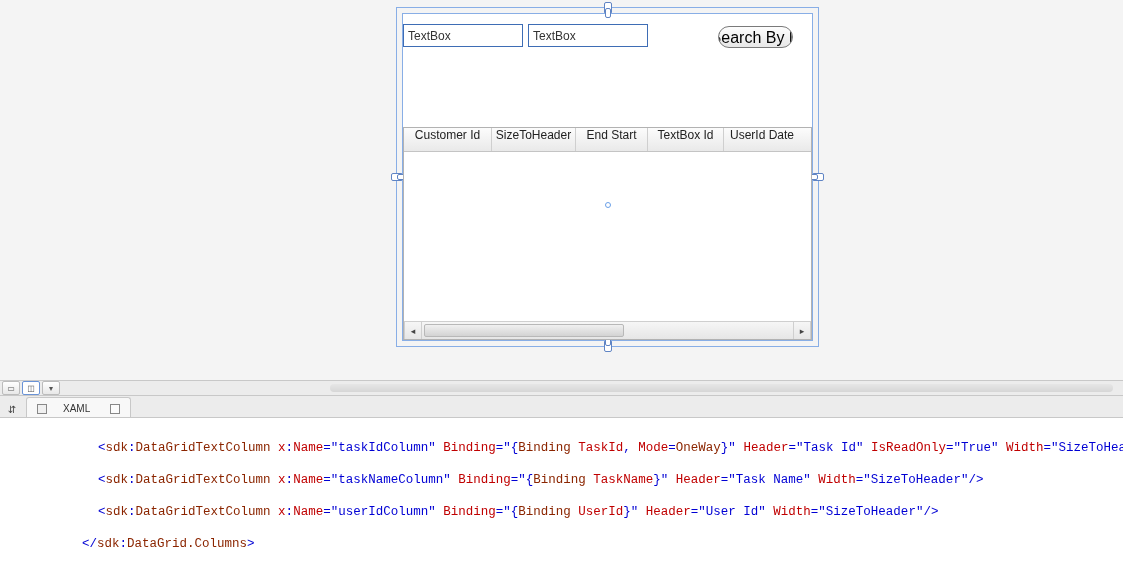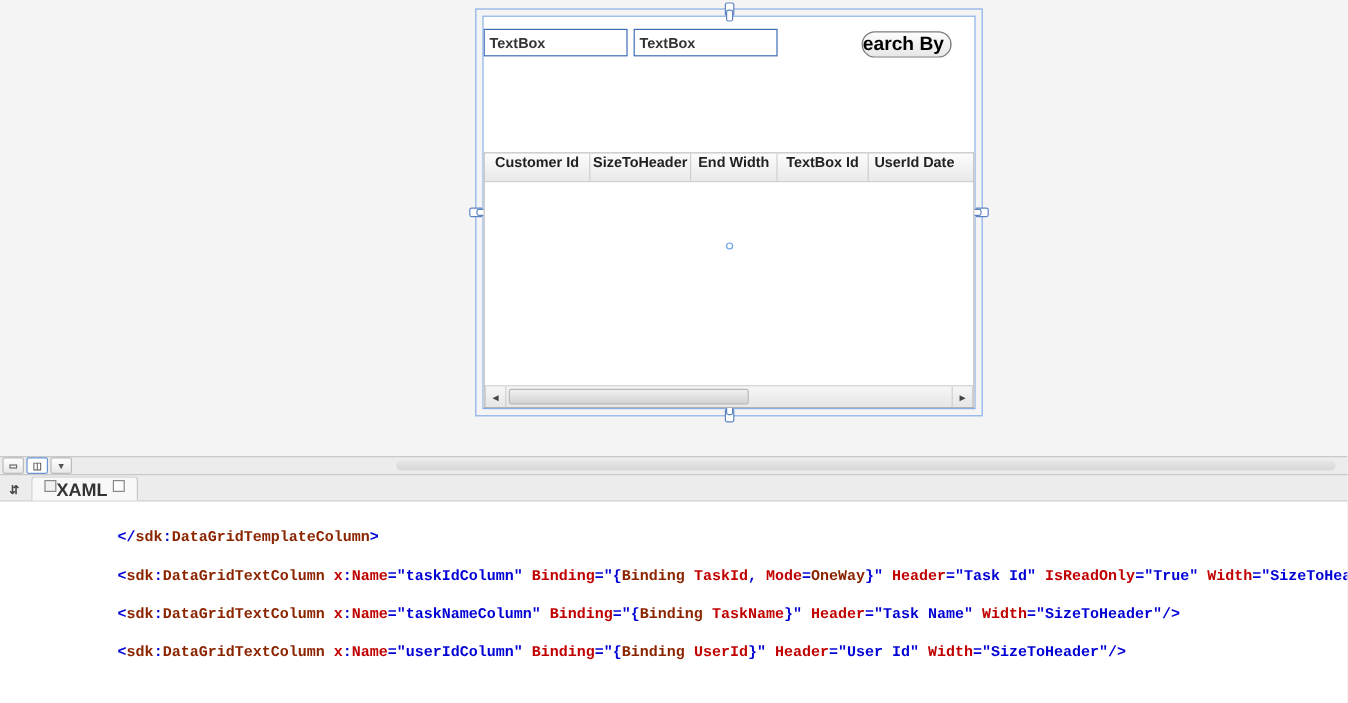--- a/index.html
+++ b/index.html
@@ -1,17 +1,17 @@
 <!DOCTYPE html>
 <html><head>
 <meta charset="utf-8">
 <style>
   * { box-sizing: border-box; }
   html, body { margin: 0; padding: 0; width: 1123px; height: 586px; font-family: "Segoe UI", Tahoma, sans-serif; font-size: 12px; background: #f1f1f1; overflow: hidden; }
-  .root { width: 1123px; height: 586px; display: flex; flex-direction: column; font-weight: bold; }
+  .root { width: 1123px; height: 586px; display: flex; flex-direction: column; }
 
   
   .design-area { position: relative; height: 380px; background: #f4f4f4; }
   .outer-sel {
     position: absolute; left: 396px; top: 7px; width: 423px; height: 340px;
     border: 1px solid #88aee6;
   }
   .handle-o { position: absolute; width: 8px; height: 12px; background: #fff; border: 1px solid #5f84c4; border-radius: 2px; }
   .handle-o.top    { left: 50%; top: -6px; transform: translateX(-50%); }
   .handle-o.bottom { left: 50%; bottom: -6px; transform: translateX(-50%); }
@@ -51,21 +51,21 @@
   .sb-thumb { position:absolute; left:2px; top:2px; bottom:2px; width: 200px; background: linear-gradient(#f0f0f0,#d3d3d3); border:1px solid #b8b8b8; border-radius:2px; }
 
   
   .splitter { height: 16px; background: #ececec; border-top: 1px solid #c8c8c8; border-bottom: 1px solid #c8c8c8; display:flex; align-items:center; position:relative; }
   .mini-btn { width: 18px; height: 14px; border: 1px solid #bcbcbc; margin-left: 2px; background: linear-gradient(#fff,#e8e8e8); display:flex; align-items:center; justify-content:center; font-size:8px; color:#555; border-radius:2px; }
   .mini-btn.active { border-color:#6a93d6; background:#fff; }
   .long-scroll { position:absolute; left:330px; right:10px; top:3px; bottom:3px; background:linear-gradient(#e6e6e6,#d6d6d6); border-radius:4px; }
 
   .tab-strip { height: 22px; display: flex; align-items: flex-end; padding-left: 4px; background:#ececec; border-bottom:1px solid #c8c8c8; }
   .swap { width:16px; height:16px; display:flex; align-items:center; justify-content:center; font-size:10px; color:#444; margin-right:6px; }
-  .tab { height: 20px; padding: 2px 10px 0 10px; border: 1px solid #c8c8c8; border-bottom: none; background:#f8f8f8; border-radius: 3px 3px 0 0; display:flex; gap:0; font-size:15px; color:#333; }
+  .tab { height: 20px; padding: 2px 10px 0 10px; border: 1px solid #c8c8c8; border-bottom: none; background:#f8f8f8; border-radius: 3px 3px 0 0; display:flex; align-items:center; gap:16px; font-size:10px; color:#333; }
   .tab .sq { width:10px; height:10px; border:1px solid #888; background:#f0f0f0; }
   .tab .sq2 { width:10px; height:10px; border:1px solid #888; background:#fcfcfc; margin-left:4px; }
 
   
   .editor { flex:1; background:#fff; overflow:hidden; font-family:Consolas,"Courier New",monospace; font-size:12.5px; line-height:16px; padding: 6px 10px 6px 6px; white-space: pre; color:#222; position:relative; }
   .bl  { color:#0000d4; }
   .rd  { color:#c00000; }
   .br  { color:#8b2500; }
   .i4 { padding-left: 76px; display:block; }
   .i5 { padding-left: 92px; display:block; }
@@ -100,21 +100,21 @@
 
         <div class="grid">
           <div class="grid-header">
             <div class="grid-col" style="width:88px">
                 <span>Customer Id</span>
               </div>
             <div class="grid-col" style="width:84px">
                 <span>SizeToHeader</span>
               </div>
             <div class="grid-col" style="width:72px">
-                <span>End Width</span>
+                <span>End Start</span>
               </div>
             <div class="grid-col" style="width:76px">
                 <span>TextBox Id</span>
               </div>
             <div class="grid-col" style="width:76px;border-right:none">
                 <span>UserId Date</span>
               </div>
           </div>
           <div class="grid-body">
             <div class="center-dot"></div>
@@ -141,24 +141,24 @@
   <div class="tab-strip">
     <div class="swap">⇵</div>
     <div class="tab">
       <span class="sq"></span>
       <span>XAML</span>
       <span class="sq2"></span>
     </div>
   </div>
 
   <div class="editor">
-<span class="i5"><span class="bl">&lt;/</span><span class="br">sdk</span><span class="bl">:</span><span class="br">DataGridTemplateColumn</span><span class="bl">&gt;</span></span>
 <span class="i5"><span class="bl">&lt;</span><span class="br">sdk</span><span class="bl">:</span><span class="br">DataGridTextColumn</span> <span class="rd">x</span><span class="bl">:</span><span class="rd">Name</span><span class="bl">="taskIdColumn"</span> <span class="rd">Binding</span><span class="bl">="{</span><span class="br">Binding</span> <span class="rd">TaskId</span><span class="bl">,</span> <span class="rd">Mode</span><span class="bl">=</span><span class="br">OneWay</span><span class="bl">}"</span> <span class="rd">Header</span><span class="bl">="Task Id"</span> <span class="rd">IsReadOnly</span><span class="bl">="True"</span> <span class="rd">Width</span><span class="bl">="SizeToHeader"/&gt;</span></span>
 <span class="i5"><span class="bl">&lt;</span><span class="br">sdk</span><span class="bl">:</span><span class="br">DataGridTextColumn</span> <span class="rd">x</span><span class="bl">:</span><span class="rd">Name</span><span class="bl">="taskNameColumn"</span> <span class="rd">Binding</span><span class="bl">="{</span><span class="br">Binding</span> <span class="rd">TaskName</span><span class="bl">}"</span> <span class="rd">Header</span><span class="bl">="Task Name"</span> <span class="rd">Width</span><span class="bl">="SizeToHeader"/&gt;</span></span>
 <span class="i5"><span class="bl">&lt;</span><span class="br">sdk</span><span class="bl">:</span><span class="br">DataGridTextColumn</span> <span class="rd">x</span><span class="bl">:</span><span class="rd">Name</span><span class="bl">="userIdColumn"</span> <span class="rd">Binding</span><span class="bl">="{</span><span class="br">Binding</span> <span class="rd">UserId</span><span class="bl">}"</span> <span class="rd">Header</span><span class="bl">="User Id"</span> <span class="rd">Width</span><span class="bl">="SizeToHeader"/&gt;</span></span>
+<span class="i4"><span class="bl">&lt;/</span><span class="br">sdk</span><span class="bl">:</span><span class="br">DataGrid.Columns</span><span class="bl">&gt;</span></span>
 
 
 
 
 
 
   </div>
 
 </div>
 

